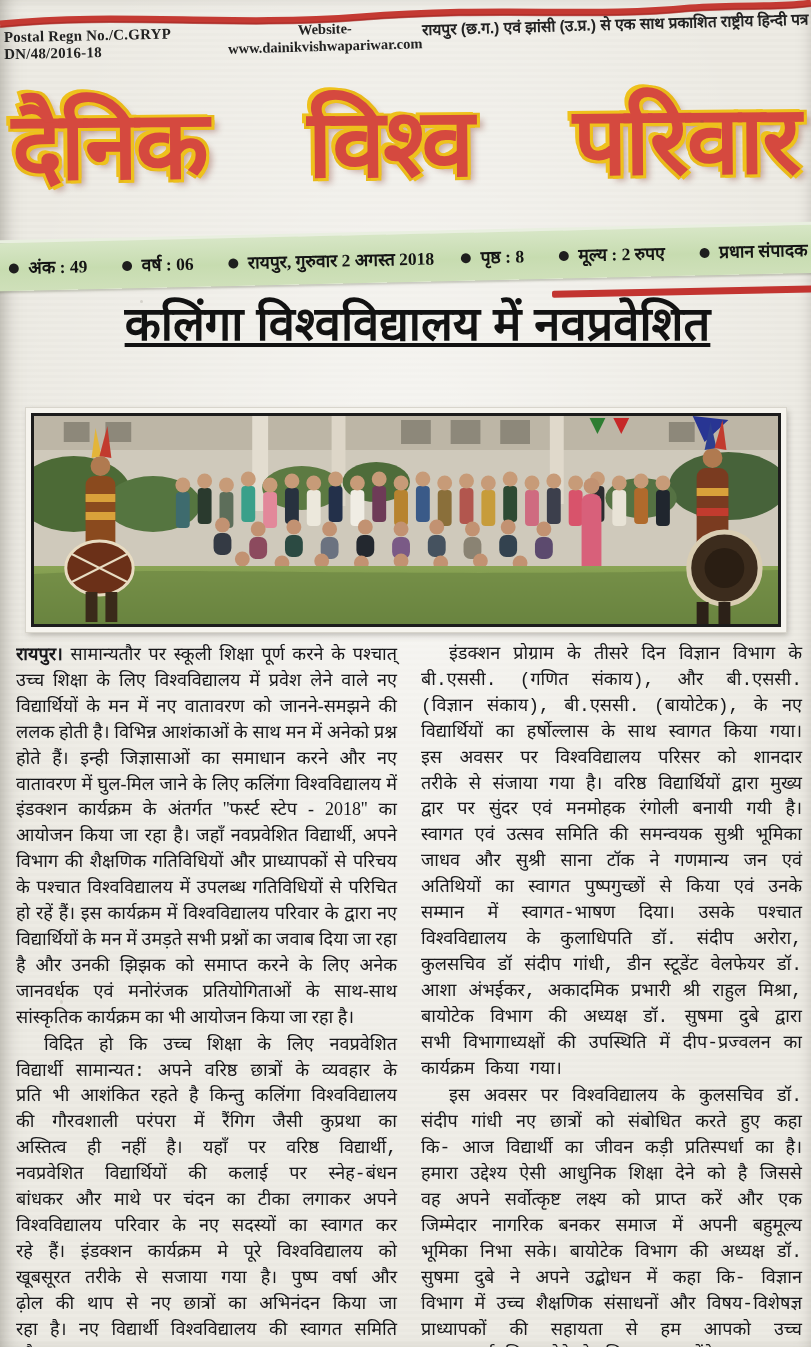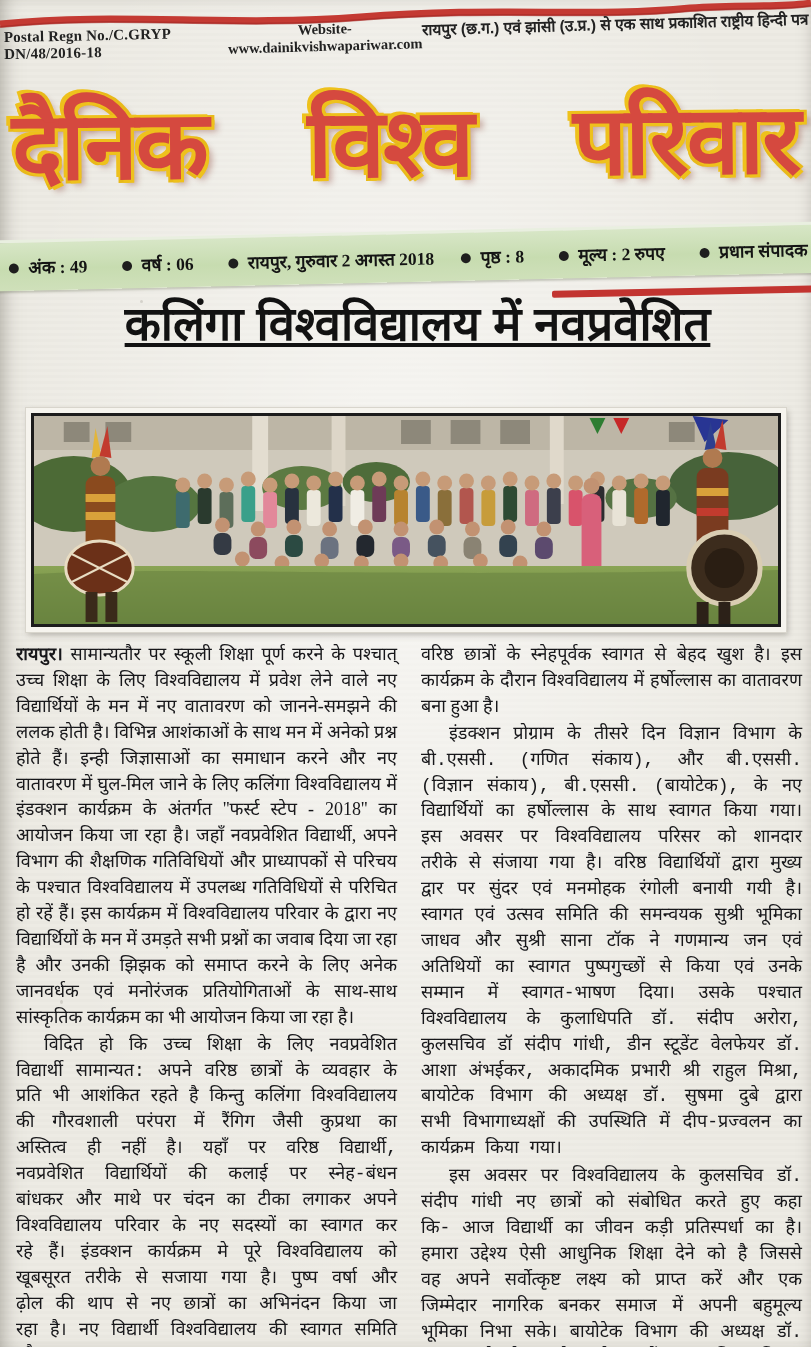--- a/index.html
+++ b/index.html
@@ -250,21 +250,20 @@
       </svg>
     </div>
   </div>
 
   <div class="article">
     <div class="col">
       <p><span class="dateline">रायपुर।</span><span> सामान्यतौर पर स्कूली शिक्षा पूर्ण करने के पश्चात् उच्च शिक्षा के लिए विश्वविद्यालय में प्रवेश लेने वाले नए विद्यार्थियों के मन में नए वातावरण को जानने-समझने की ललक होती है। विभिन्न आशंकाओं के साथ मन में अनेको प्रश्न होते हैं। इन्ही जिज्ञासाओं का समाधान करने और नए वातावरण में घुल-मिल जाने के लिए कलिंगा विश्वविद्यालय में इंडक्शन कार्यक्रम के अंतर्गत ''फर्स्ट स्टेप - 2018'' का आयोजन किया जा रहा है। जहाँ नवप्रवेशित विद्यार्थी, अपने विभाग की शैक्षणिक गतिविधियों और प्राध्यापकों से परिचय के पश्चात विश्वविद्यालय में उपलब्ध गतिविधियों से परिचित हो रहें हैं। इस कार्यक्रम में विश्वविद्यालय परिवार के द्वारा नए विद्यार्थियों के मन में उमड़ते सभी प्रश्नों का जवाब दिया जा रहा है और उनकी झिझक को समाप्त करने के लिए अनेक जानवर्धक एवं मनोरंजक प्रतियोगिताओं के साथ-साथ सांस्कृतिक कार्यक्रम का भी आयोजन किया जा रहा है।</span></p>
       <p class="indent">विदित हो कि उच्च शिक्षा के लिए नवप्रवेशित विद्यार्थी सामान्यत: अपने वरिष्ठ छात्रों के व्यवहार के प्रति भी आशंकित रहते है किन्तु कलिंगा विश्वविद्यालय की गौरवशाली परंपरा में रैंगिग जैसी कुप्रथा का अस्तित्व ही नहीं है। यहाँ पर वरिष्ठ विद्यार्थी, नवप्रवेशित विद्यार्थियों की कलाई पर स्नेह-बंधन बांधकर और माथे पर चंदन का टीका लगाकर अपने विश्वविद्यालय परिवार के नए सदस्यों का स्वागत कर रहे हैं। इंडक्शन कार्यक्रम मे पूरे विश्वविद्यालय को खूबसूरत तरीके से सजाया गया है। पुष्प वर्षा और ढ़ोल की थाप से नए छात्रों का अभिनंदन किया जा रहा है। नए विद्यार्थी विश्वविद्यालय की स्वागत समिति और</p>
     </div>
     <div class="col">
-      <p>वरिष्ठ छात्रों के स्नेहपूर्वक स्वागत से बेहद खुश है। इस कार्यक्रम के दौरान विश्वविद्यालय में हर्षोल्लास का वातावरण बना हुआ है।</p>
       <p class="indent">इंडक्शन प्रोग्राम के तीसरे दिन विज्ञान विभाग के बी.एससी. (गणित संकाय), और बी.एससी. (विज्ञान संकाय), बी.एससी. (बायोटेक), के नए विद्यार्थियों का हर्षोल्लास के साथ स्वागत किया गया। इस अवसर पर विश्वविद्यालय परिसर को शानदार तरीके से संजाया गया है। वरिष्ठ विद्यार्थियों द्वारा मुख्य द्वार पर सुंदर एवं मनमोहक रंगोली बनायी गयी है। स्वागत एवं उत्सव समिति की समन्वयक सुश्री भूमिका जाधव और सुश्री साना टॉक ने गणमान्य जन एवं अतिथियों का स्वागत पुष्पगुच्छों से किया एवं उनके सम्मान में स्वागत-भाषण दिया। उसके पश्चात विश्वविद्यालय के कुलाधिपति डॉ. संदीप अरोरा, कुलसचिव डॉ संदीप गांधी, डीन स्टूडेंट वेलफेयर डॉ. आशा अंभईकर, अकादमिक प्रभारी श्री राहुल मिश्रा, बायोटेक विभाग की अध्यक्ष डॉ. सुषमा दुबे द्वारा सभी विभागाध्यक्षों की उपस्थिति में दीप-प्रज्वलन का कार्यक्रम किया गया।</p>
       <p class="indent">इस अवसर पर विश्वविद्यालय के कुलसचिव डॉ. संदीप गांधी नए छात्रों को संबोधित करते हुए कहा कि- आज विद्यार्थी का जीवन कड़ी प्रतिस्पर्धा का है। हमारा उद्देश्य ऐसी आधुनिक शिक्षा देने को है जिससे वह अपने सर्वोत्कृष्ट लक्ष्य को प्राप्त करें और एक जिम्मेदार नागरिक बनकर समाज में अपनी बहुमूल्य भूमिका निभा सके। बायोटेक विभाग की अध्यक्ष डॉ. सुषमा दुबे ने अपने उद्बोधन में कहा कि- विज्ञान विभाग में उच्च शैक्षणिक संसाधनों और विषय-विशेषज्ञ प्राध्यापकों की सहायता से हम आपको उच्च गुणवत्तापूर्ण शिक्षा देने के लिए तत्पर रहेंगे।</p>
     </div>
   </div>
 
   <div class="speck" style="left:140px;top:300px;width:3px;height:3px;"></div>
   <div class="speck" style="left:700px;top:120px;width:4px;height:3px;"></div>
   <div class="speck" style="left:60px;top:1000px;width:3px;height:4px;"></div>
   <div class="speck" style="left:420px;top:1300px;width:4px;height:3px;"></div>
 </div>

